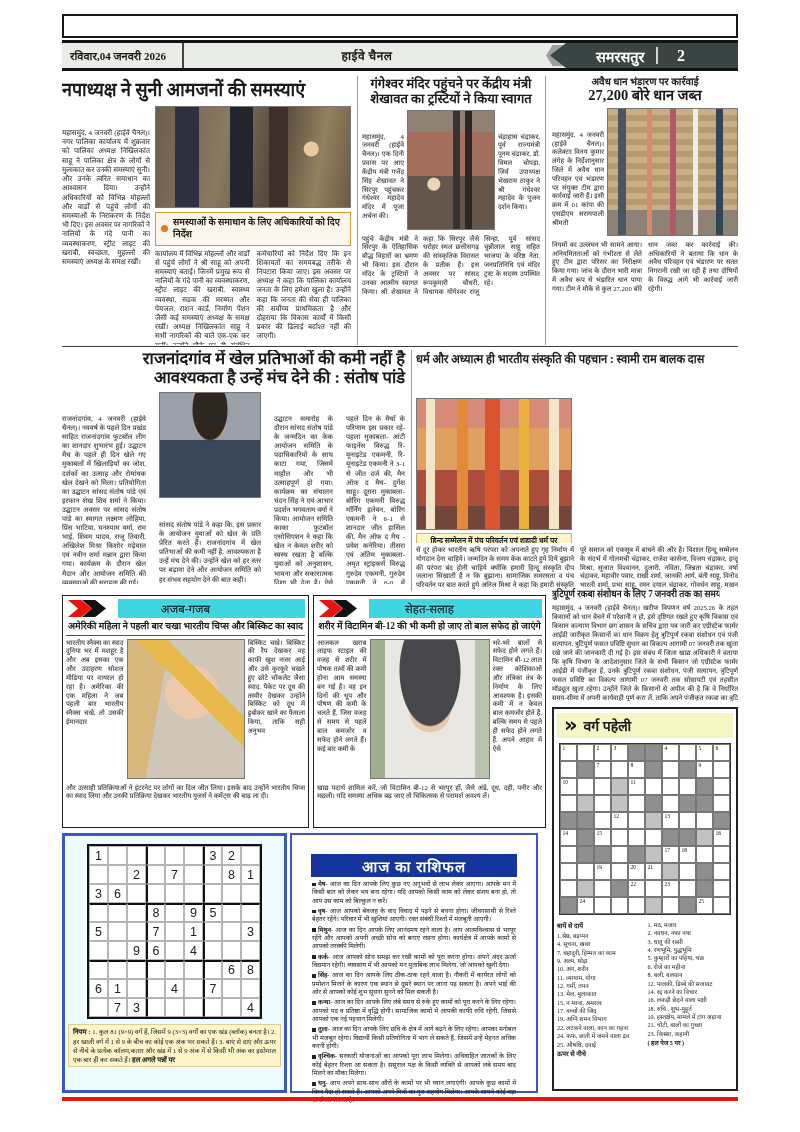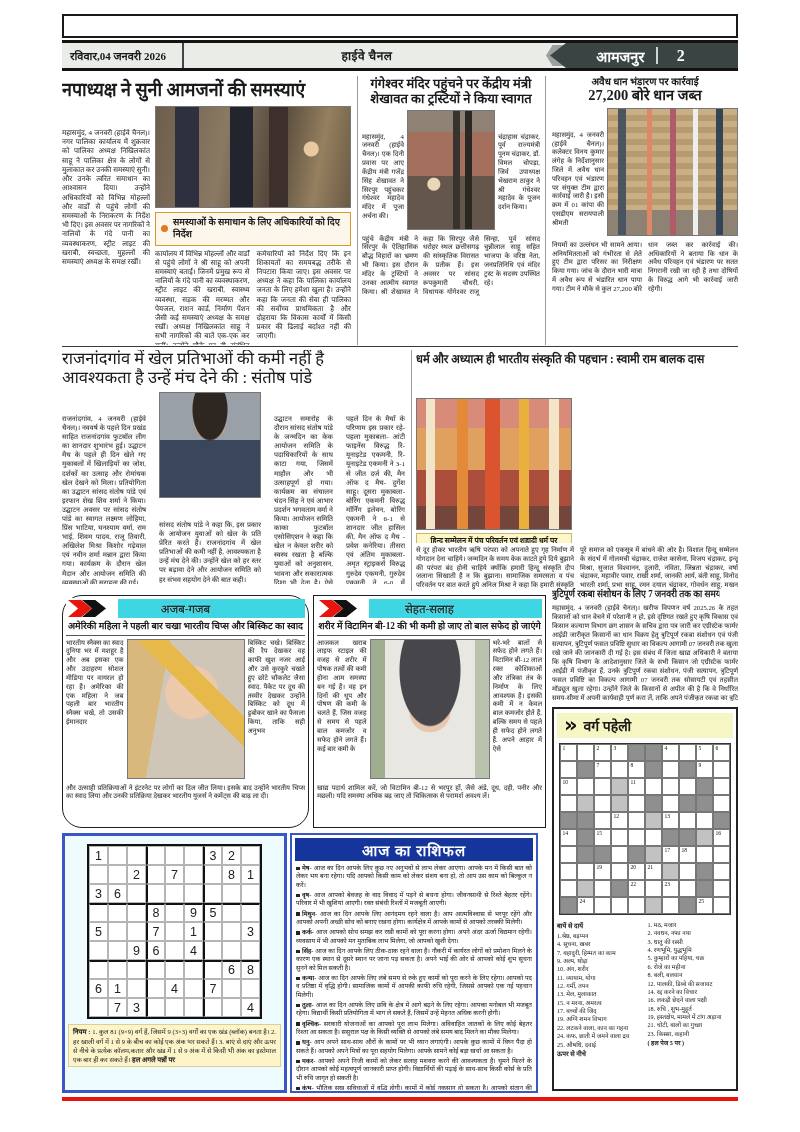--- a/index.html
+++ b/index.html
@@ -70,21 +70,21 @@
       linear-gradient(90deg, rgba(0,0,0,0) 8%, #4a5560 8% 14%, rgba(0,0,0,0) 14% 30%, #d86 30% 34%, rgba(0,0,0,0) 34% 48%, #b05a6a 48% 53%, rgba(0,0,0,0) 53% 66%, #eee 66% 70%, rgba(0,0,0,0) 70% 84%, #345 84% 89%, rgba(0,0,0,0) 89%),
       linear-gradient(0deg, #8d8273 0 20%, rgba(0,0,0,0) 20%),
       repeating-linear-gradient(0deg, #c9af85 0 6px, #b89a70 6px 12px);
     background-color:#c0a67c; }
   #a3 .bot { margin-top:3px; columns:2; column-gap:6px; font-size:6.8px; line-height:1.3; height:96px; overflow:hidden; }
 
   #sep1 { position:absolute; left:62px; top:346px; width:676px; border-top:1.5px solid #3a3a3a; }
 
   
   #a4 { left:62px; top:350px; width:350px; height:241px; padding-right:6px; border-right:1px solid #9a9a9a; }
-  #a4 .hl4 { font-size:16.5px; font-weight:normal; text-align:left; line-height:1.15; }
+  #a4 .hl4 { font-size:16.5px; font-weight:bold; text-align:right; line-height:1.15; }
   #a4 .cols { display:flex; gap:13px; margin-top:4px; height:192px; overflow:hidden; }
   #a4 .c1 { width:84px; } #a4 .cp { width:102px; } #a4 .c3,#a4 .c4 { flex:1;font-family:Liberation Serif, serif; }
   #a4 .cols > div { font-size:7px; line-height:1.3; overflow:hidden; }
   .photo-portrait { width:100%; height:106px; margin-bottom:3px;
     background:
       radial-gradient(ellipse at 50% 16%, #2d2621 0 17px, rgba(0,0,0,0) 18px),
       radial-gradient(circle at 50% 30%, #c99f7e 0 15px, rgba(0,0,0,0) 16px),
       linear-gradient(180deg, #9aa0a8 0 45%, #3a4659 45% 100%);
     background-color:#8d939b; }
 
@@ -98,21 +98,21 @@
     background:
       linear-gradient(90deg, rgba(0,0,0,0) 6%, #f3e6c8 6% 12%, rgba(0,0,0,0) 12% 26%, #e28a3a 26% 33%, rgba(0,0,0,0) 33% 44%, #d9542f 44% 54%, rgba(0,0,0,0) 54% 66%, #e9b03e 66% 73%, rgba(0,0,0,0) 73% 86%, #f3e6c8 86% 92%, rgba(0,0,0,0) 92%),
       linear-gradient(180deg, #d98b7a 0 22%, #e0a05f 22% 55%, #ab4f3c 55% 82%, #74453a 82% 100%);
     background-color:#c07a55; }
   #a5 .cap { margin-top:3px; background:#fdf6c6; border:1px solid #c9b86a; font-size:7.6px; font-weight:bold; text-align:center; padding:2px 3px; line-height:1.3; }
   #a5 .c3 { flex:1; font-size:6.8px; line-height:1.3; overflow:hidden; }
   #a5 .bot { margin-top:3px; columns:2; column-gap:6px; font-size:6.8px; line-height:1.3; height:48px; overflow:hidden; }
 
   
   .fbox { position:absolute; border:1.5px solid #1f1f1f; padding:3px; background:#fff; }
-  #a6 { left:62px; top:595px; width:247px; height:233px;border-radius:20px; }
+  #a6 { left:62px; top:595px; width:247px; height:233px; }
   #a7 { left:313px; top:595px; width:233px; height:233px; }
   .band { height:19px; background:var(--cyan,#3fd6e4); position:relative; display:flex; align-items:center; justify-content:center; }
   .band .kick { font-weight:bold; font-size:11.5px; color:#083b3f; text-shadow:0 0 1px #eafdff; }
   .chevwrap { position:absolute; left:0; top:-1px; height:21px; width:52px; background:#fff; display:flex; align-items:center; padding-left:2px; }
   .chev { width:24px; height:17px; clip-path:polygon(0 0,55% 0,100% 50%,55% 100%,0 100%,42% 50%); }
   .chev.red { background:#e8150d; } .chev.blk { background:#111; margin-left:-10px; }
   .fbox .fhl { font-size:9.3px; font-weight:bold; text-align:center; margin-top:3px; padding-bottom:2px; border-bottom:1px solid #555; line-height:1.25; }
   .fbox .frow { display:flex; gap:3px; margin-top:3px; height:142px; overflow:hidden; }
   .fbox .fc { flex:1; font-size:6.8px; line-height:1.3; text-align:justify; overflow:hidden; }
   .photo-snack { width:118px; height:140px;
@@ -153,21 +153,21 @@
   #sud .stitle { color:#fff; font-weight:bold; font-size:16px; text-shadow:1px 1px 0 #0b7f92; }
   #sud .chevwrap { height:26px; width:60px; background:#fff; top:0; }
   #sud .chev { width:28px; height:21px; }
   #sgrid { margin:5px auto 0; width:175px; border:2px solid #111; display:grid; grid-template-columns:repeat(9,19px); grid-auto-rows:19px; background:#fff; }
   .scell { border:1px solid #b5b5b5; display:flex; align-items:center; justify-content:center; font-family:"Liberation Sans",sans-serif; font-size:12.5px; color:#222; background:#fff; }
   .scell.bl { border-left:2px solid #111; } .scell.bt { border-top:2px solid #111; }
   #srules { margin-top:5px; background:#fdf4ca; border:1px solid #ddcf93; padding:2px 4px; font-size:6.6px; line-height:1.4; text-align:justify; }
   #srules b { font-size:6.8px; }
 
   
-  #horo { position:absolute; left:290px; top:833px; width:248px; height:260px; border:2.5px solid #3a57c4; background:#fff; padding:3px; }
+  #horo { position:absolute; left:290px; top:833px; width:248px; height:260px; border:2.5px solid #3a57c4; background:#fff; padding:19px; }
   #horo .hband { height:23px; background:var(--hblue,#16359c); color:#fff; font-weight:bold; font-size:15px; display:flex; align-items:center; justify-content:center; letter-spacing:1px; }
   #hlist { margin-top:3px; font-size:6.4px; line-height:1.3; text-align:justify; height:226px; overflow:hidden; padding:0 1px; }
   .hitem { margin-bottom:2px; }
   .hbullet { display:inline-block; width:3.5px; height:3.5px; background:#23232e; margin-right:2.5px; vertical-align:middle; }
   .hsign { font-weight:bold; }
 
   #redline { position:absolute; left:62px; top:1097px; width:676px; height:4px; background:var(--red,#e8150d); }
 </style>
 </head>
 <body>
@@ -175,21 +175,21 @@
 <div id="page">
 
   <div id="topbox"></div>
 
   <div id="masthead">
     <div class="mh-date">रविवार,04 जनवरी 2026</div>
     <div class="mh-title">हाईवे चैनल</div>
     <div class="mh-tab">
       <div class="echo"></div>
       <div class="plate">
-        <span class="mh-city">आमजनुर</span>
+        <span class="mh-city">समरसतुर</span>
         <span class="mh-sep"></span>
         <span class="mh-page">2</span>
       </div>
     </div>
   </div>
 
   <article id="a1">
     <div class="hl1 hl-nowrap">नपाध्यक्ष ने सुनी आमजनों की समस्याएं</div>
     <div class="row">
       <div class="lead just">महासमुंद, 4 जनवरी (हाईवे चैनल)। नगर पालिका कार्यालय में शुक्रवार को पालिका अध्यक्ष निखिलकांत साहू ने पालिका क्षेत्र के लोगों से मुलाकात कर उनकी समस्याएं सुनी। और उनके त्वरित समाधान का आश्वासन दिया। उन्होंने अधिकारियों को विभिन्न मोहल्लों और वार्डों से पहुंचे लोगों की समस्याओं के निराकरण के निर्देश भी दिए। इस अवसर पर नागरिकों ने नालियों के गंदे पानी का व्यवस्थाकरण, स्ट्रीट लाइट की खराबी, स्वच्छता, मुहल्लों की समस्याएं अध्यक्ष के समक्ष रखीं।</div>

